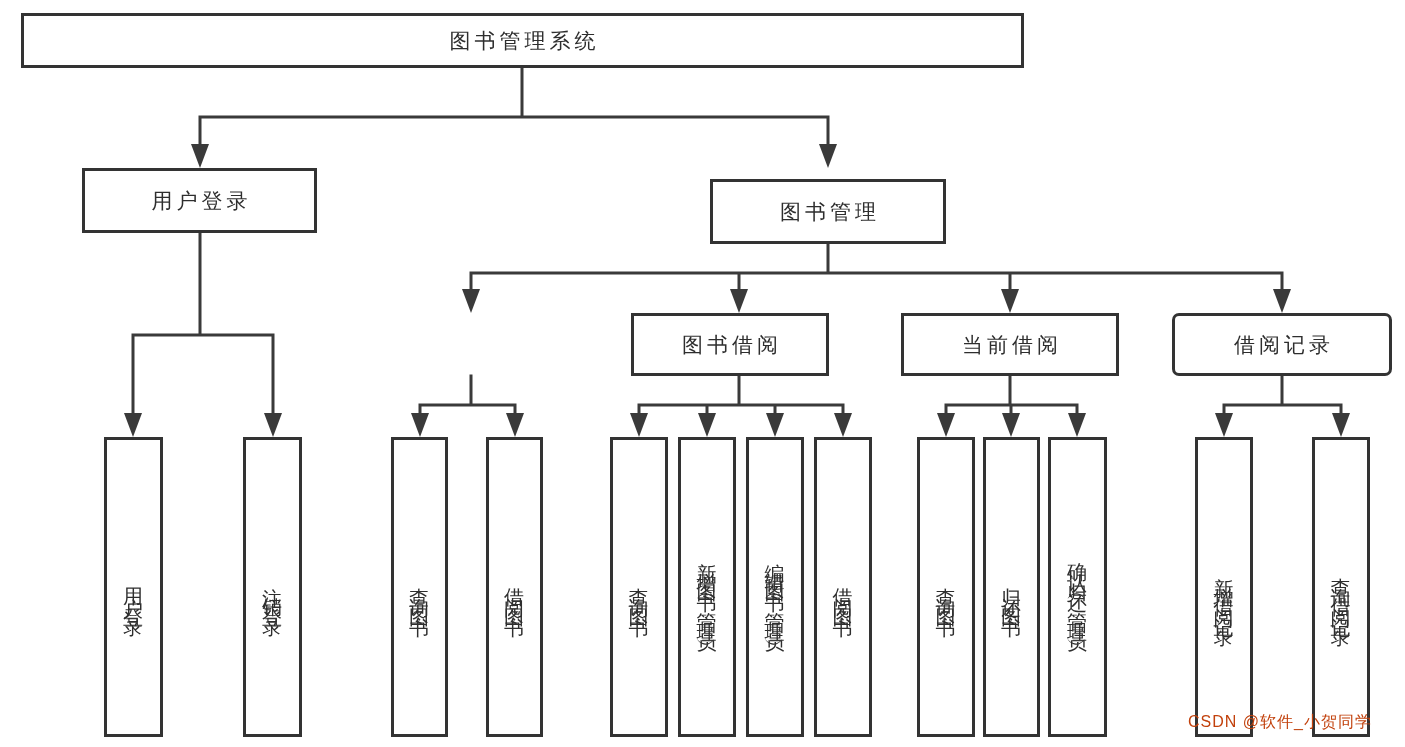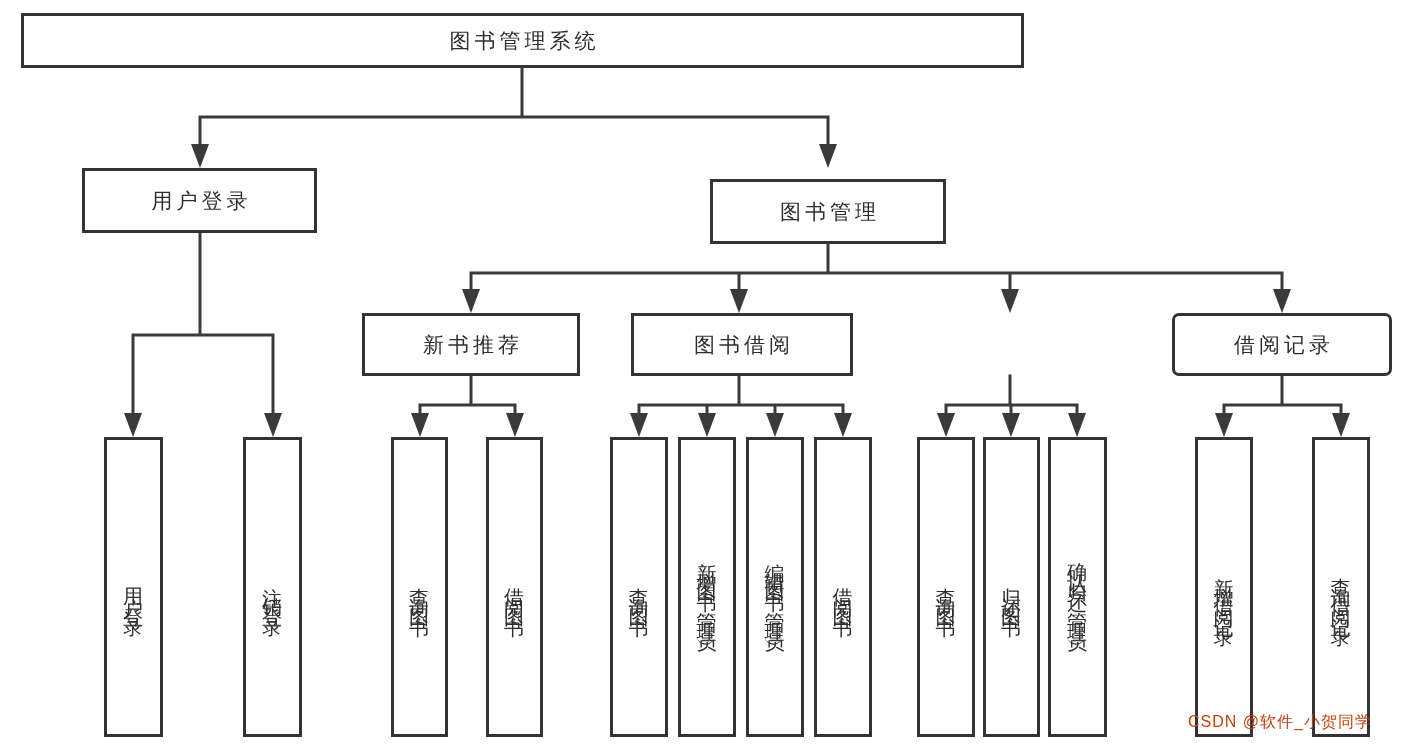--- a/index.html
+++ b/index.html
@@ -84,25 +84,25 @@
     <span class="label">图书管理系统</span>
   </div>
 
   <div class="hnode" style="left:82px;top:168px;width:235px;height:65px;">
     <span class="label">用户登录</span>
   </div>
   <div class="hnode" style="left:710px;top:179px;width:236px;height:65px;">
     <span class="label">图书管理</span>
   </div>
 
-  <div class="hnode" style="left:362px;top:313px;width:218px;height:63px;">
-    <span class="label">新书推荐</span>
+  <div class="hnode" style="left:631px;top:313px;width:198px;height:63px;">
+    <span class="label">图书借阅</span>
   </div>
-  <div class="hnode" style="left:631px;top:313px;width:222px;height:63px;">
-    <span class="label">图书借阅</span>
+  <div class="hnode" style="left:901px;top:313px;width:218px;height:63px;">
+    <span class="label">当前借阅</span>
   </div>
   <div class="hnode" style="left:1172px;top:313px;width:220px;height:63px;border-radius:7px;">
     <span class="label">借阅记录</span>
   </div>
 
   <div class="vnode" style="left:104px;width:59px;">
     <span class="label">用户登录</span>
   </div>
   <div class="vnode" style="left:243px;width:59px;">
     <span class="label">注销登录</span>

